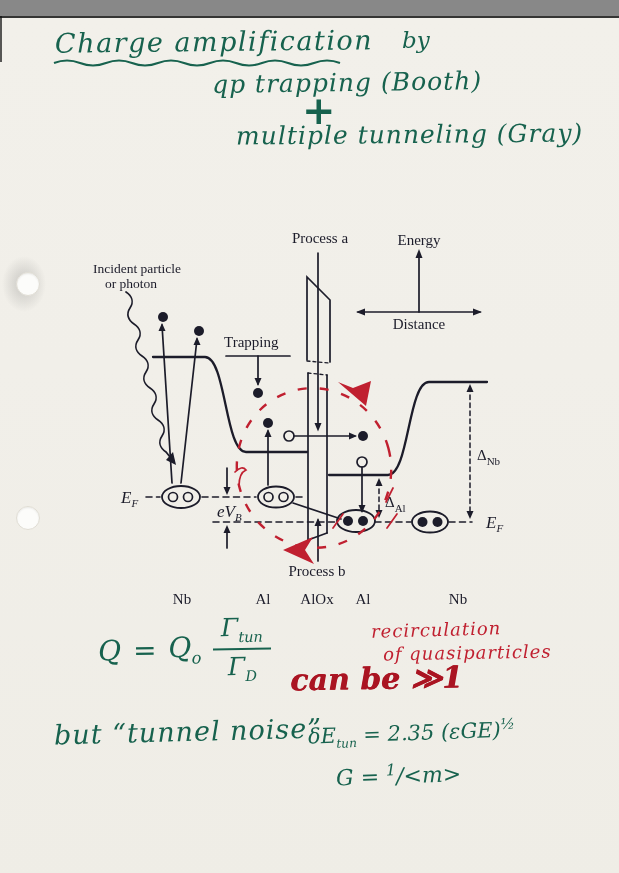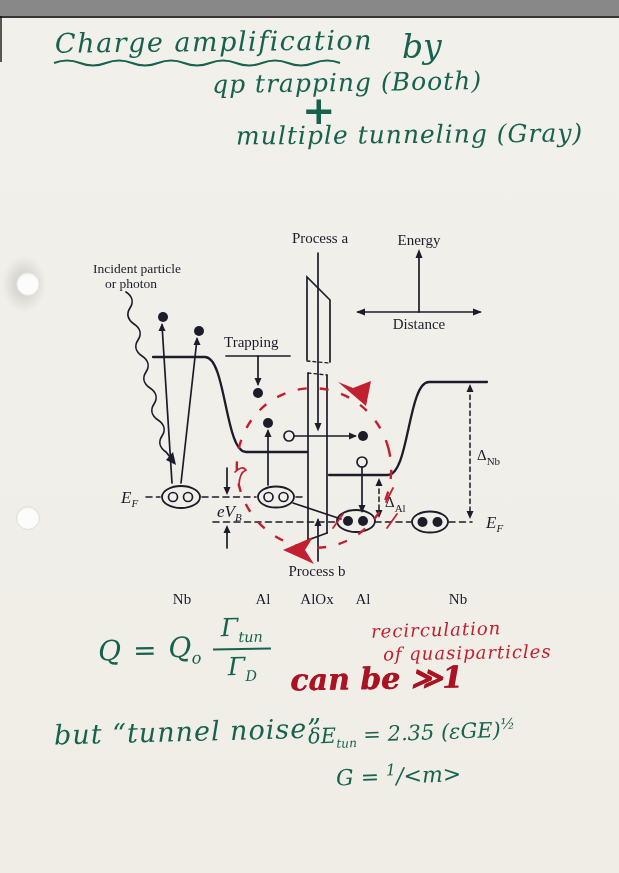--- a/index.html
+++ b/index.html
@@ -16,21 +16,21 @@
     background:radial-gradient(closest-side, rgba(120,120,118,.35), rgba(120,120,118,0));}
   .hole{position:absolute;width:22px;height:22px;border-radius:50%;
     background:#fcfcfa;border:1px solid #e0ddd4;box-shadow:inset 0 1px 2px rgba(0,0,0,.08);}
   .hole1{left:16px;top:256px;}
   .hole2{left:16px;top:490px;}
 
   .hw{font-family:"DejaVu Serif", serif;font-style:italic;color:#17624e;}
   .abs{position:absolute;white-space:nowrap;}
 
   .title-main{left:55px;top:10px;font-size:27px;letter-spacing:1.5px;transform:rotate(-.6deg);}
-  .title-by{left:402px;top:11px;font-size:33px;}
+  .title-by{left:402px;top:11px;font-size:23px;}
   .title-underline{position:absolute;left:50px;top:41px;}
   .title-method1{left:212px;top:52px;font-size:25px;letter-spacing:1px;transform:rotate(-.8deg);}
   .title-plus{left:302px;top:74px;font-size:40px;font-weight:bold;font-style:normal;line-height:1;}
   .title-method2{left:236px;top:104px;font-size:25px;letter-spacing:1px;transform:rotate(-.5deg);}
 
   .diagram{position:absolute;left:85px;top:200px;}
 
   .qeq{left:98px;top:598px;display:flex;align-items:center;gap:12px;font-size:28px;transform:rotate(-1deg);}
   .qeq sub{font-size:58%;}
   .frac{display:inline-block;text-align:center;font-size:25px;}

